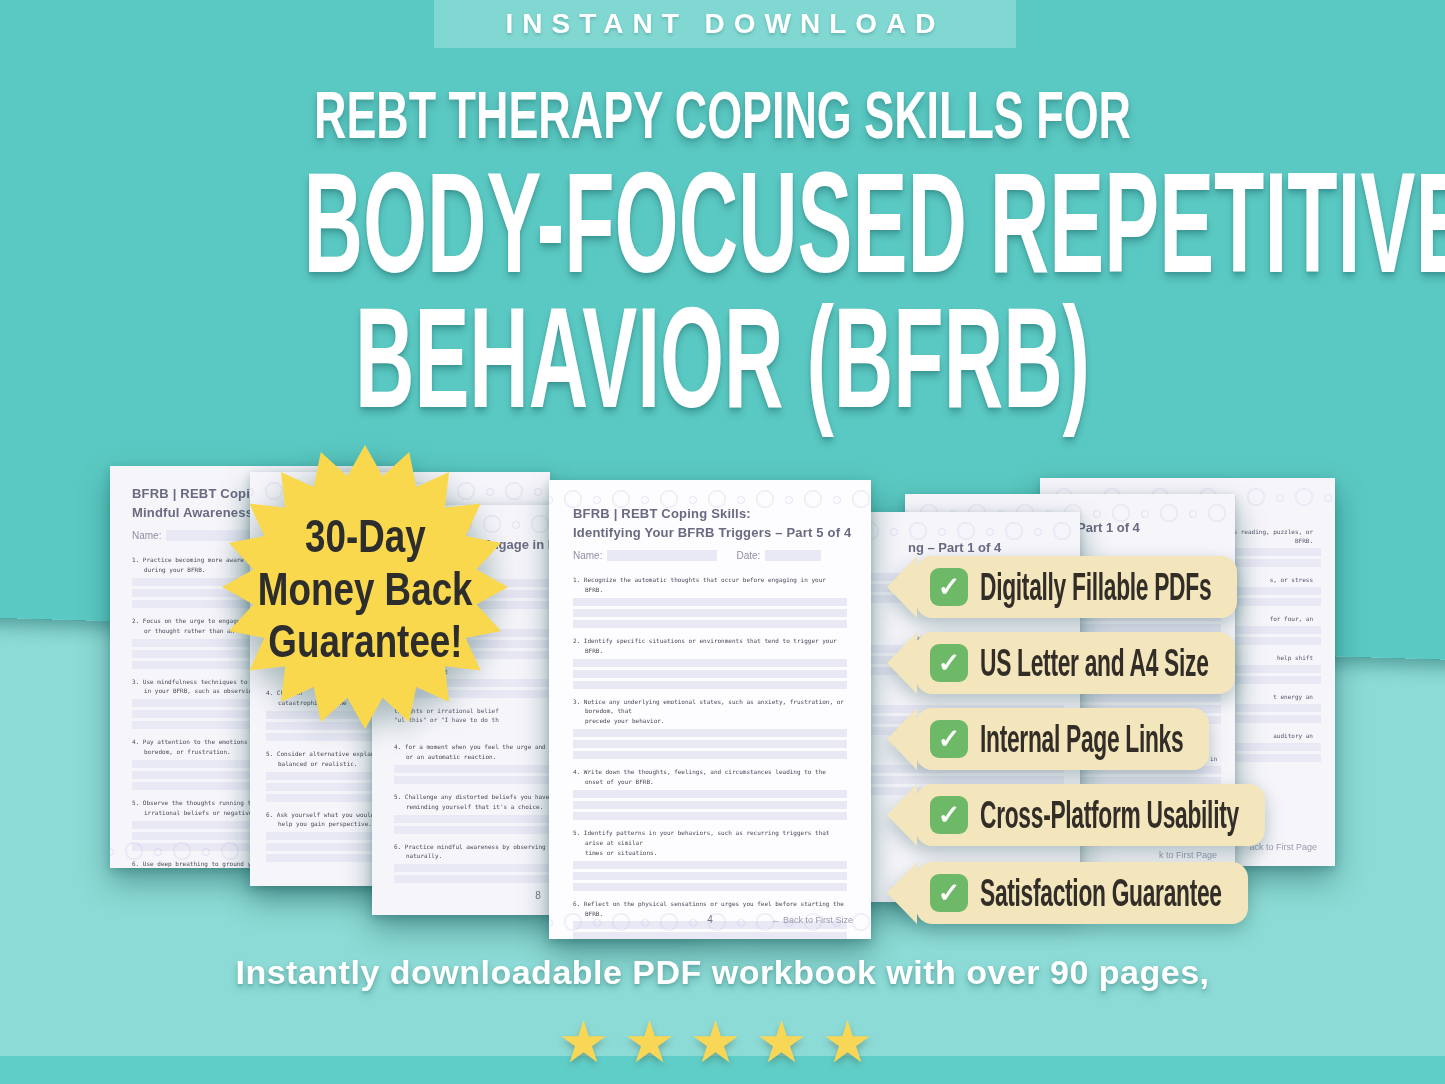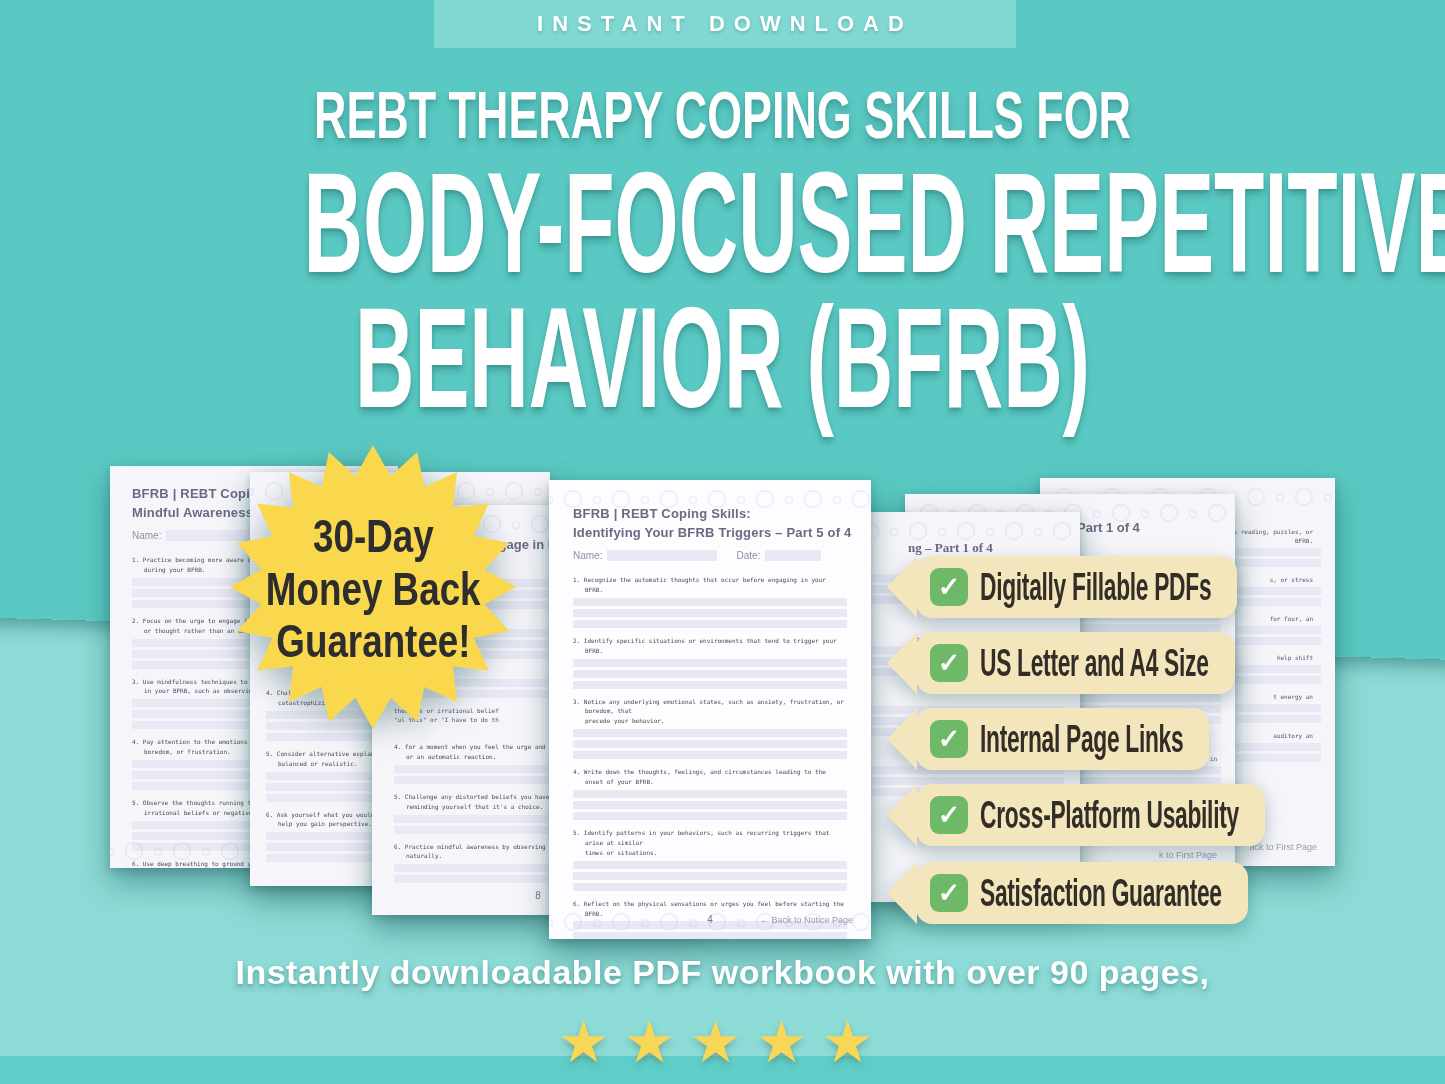--- a/index.html
+++ b/index.html
@@ -9,21 +9,21 @@
 
   
   .bg-band{position:absolute;left:-70px;top:616px;width:1720px;height:640px;background:#8ddbd6;
            transform:rotate(1.65deg);transform-origin:0 0;z-index:0;
            box-shadow:inset 0 16px 18px -9px rgba(8,80,80,.45);}
   .bg-strip{position:absolute;left:0;top:1056px;width:100%;height:28px;background:#60cec8;z-index:1;}
 
   
   .banner{position:absolute;left:434px;top:0;width:582px;height:48px;background:#81d7d2;z-index:2;
           display:flex;align-items:center;justify-content:center;}
-  .banner span{color:#fff;font-weight:700;font-size:22px;letter-spacing:9px;
+  .banner span{color:#fff;font-weight:700;font-size:28px;letter-spacing:9px;
                text-shadow:0 2px 3px rgba(20,90,90,.25);}
 
   
   .title{position:absolute;left:0;top:82px;width:100%;margin:0;z-index:2;text-align:center;color:#fff;
          text-shadow:0 6px 10px rgba(20,90,90,.30),0 2px 4px rgba(20,90,90,.22);font-weight:700;}
   .title div{white-space:nowrap;}
   .t1{font-size:66px;line-height:1.0;transform:scaleX(.68);margin-bottom:8px;}
   .t2{font-size:142px;line-height:.95;transform:scaleX(.58);}
   .t3{font-size:142px;line-height:.95;transform:scaleX(.58);}
 
@@ -67,30 +67,30 @@
   .frag{font-family:"DejaVu Sans Mono","Liberation Mono",monospace;font-size:6px;line-height:1.5;
         color:#55556a;white-space:nowrap;}
   .bars{height:30px;background:repeating-linear-gradient(to bottom,#e9e8f5 0 8px,transparent 8px 11px);
         margin:3px 0 8px;}
   .bars.short{height:19px;}
   .pgnum{position:absolute;bottom:14px;left:0;right:0;text-align:center;font-size:10px;color:#77778c;}
   .backlink{position:absolute;bottom:14px;right:18px;font-size:9px;color:#9a9ab0;white-space:nowrap;}
   .hdrfrag{font-size:13px;font-weight:600;color:#6a6a82;white-space:nowrap;margin-bottom:8px;}
   .p3 .hdrfrag{padding-left:88px;}
   .p3 .daterow{font-size:10px;color:#8e8ea6;text-align:right;padding-right:40px;margin-bottom:8px;}
-  .p5 .hdrfrag{padding-left:142px;font-family:Liberation Serif, serif;}
+  .p5 .hdrfrag{padding-left:142px;}
   .p6 .hdrfrag{padding-left:158px;}
   .p7 .hdrfrag{text-align:right;padding-right:112px;}
   .p7 .frag{text-align:right;padding-right:8px;}
   .p6 .frag{padding-left:150px;}
   .p5 .frag{padding-left:146px;}
   .mt18{margin-top:18px;} .mt30{margin-top:30px;}
 
   
-  .badge{position:absolute;left:230px;top:445px;width:286px;height:284px;z-index:9;}
+  .badge{position:absolute;left:222px;top:445px;width:286px;height:284px;z-index:9;}
   .badge svg{position:absolute;inset:0;width:100%;height:100%;
              filter:drop-shadow(0 10px 14px rgba(15,70,70,.35));}
   .badge-text{position:absolute;inset:0;display:flex;flex-direction:column;align-items:center;
               justify-content:center;padding-top:4px;}
   .badge-line{font-size:46px;font-weight:700;color:#2d2d2d;line-height:1.15;transform:scaleX(.8);
               white-space:nowrap;}
 
   
   .callout{position:absolute;left:916px;height:62px;background:#f3e5bc;border-radius:16px;z-index:9;
            display:flex;align-items:center;padding:0 26px 0 14px;
@@ -220,21 +220,21 @@
 precede your behavior.</div>
         <div class="bars"></div>
       <div class="item">4. Write down the thoughts, feelings, and circumstances leading to the onset of your BFRB.</div>
         <div class="bars"></div>
       <div class="item">5. Identify patterns in your behaviors, such as recurring triggers that arise at similar
 times or situations.</div>
         <div class="bars"></div>
       <div class="item">6. Reflect on the physical sensations or urges you feel before starting the BFRB.</div>
         <div class="bars"></div>
       <div class="pgnum">4</div>
-      <div class="backlink">← Back to Notice Page</div>
+      <div class="backlink">← Back to First Size</div>
     </div>
     <div class="mandala bottom"></div>
   </section>
 
   <section class="page back p5">
     <div class="mandala"></div>
     <div class="pad">
       <div class="hdrfrag">ng   – Part 1 of 4</div>
       <div class="bars mt18"></div>
       <div class="frag mt30">specific situation that leads to the urge to engage</div>

